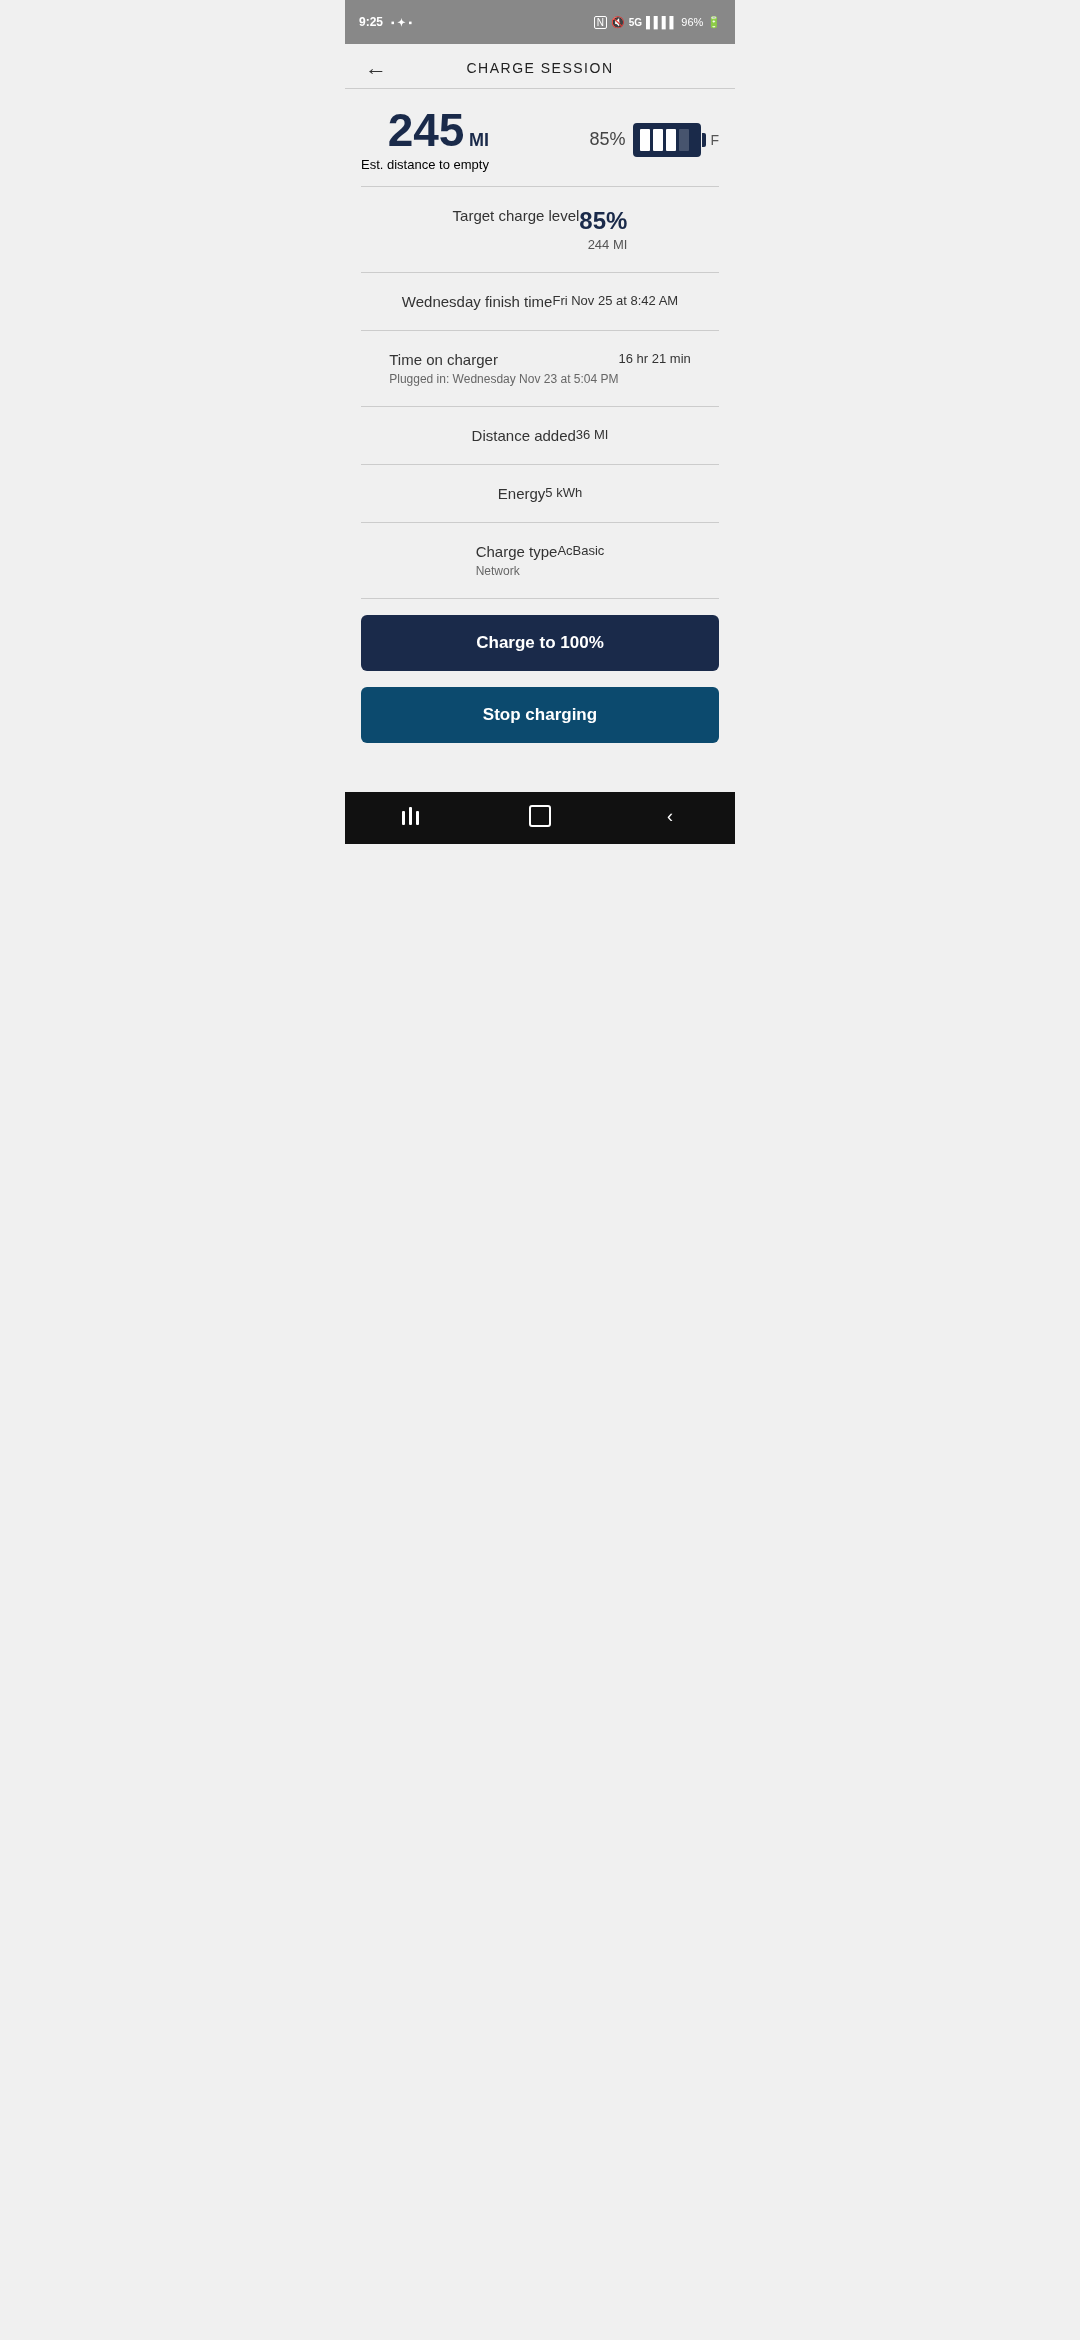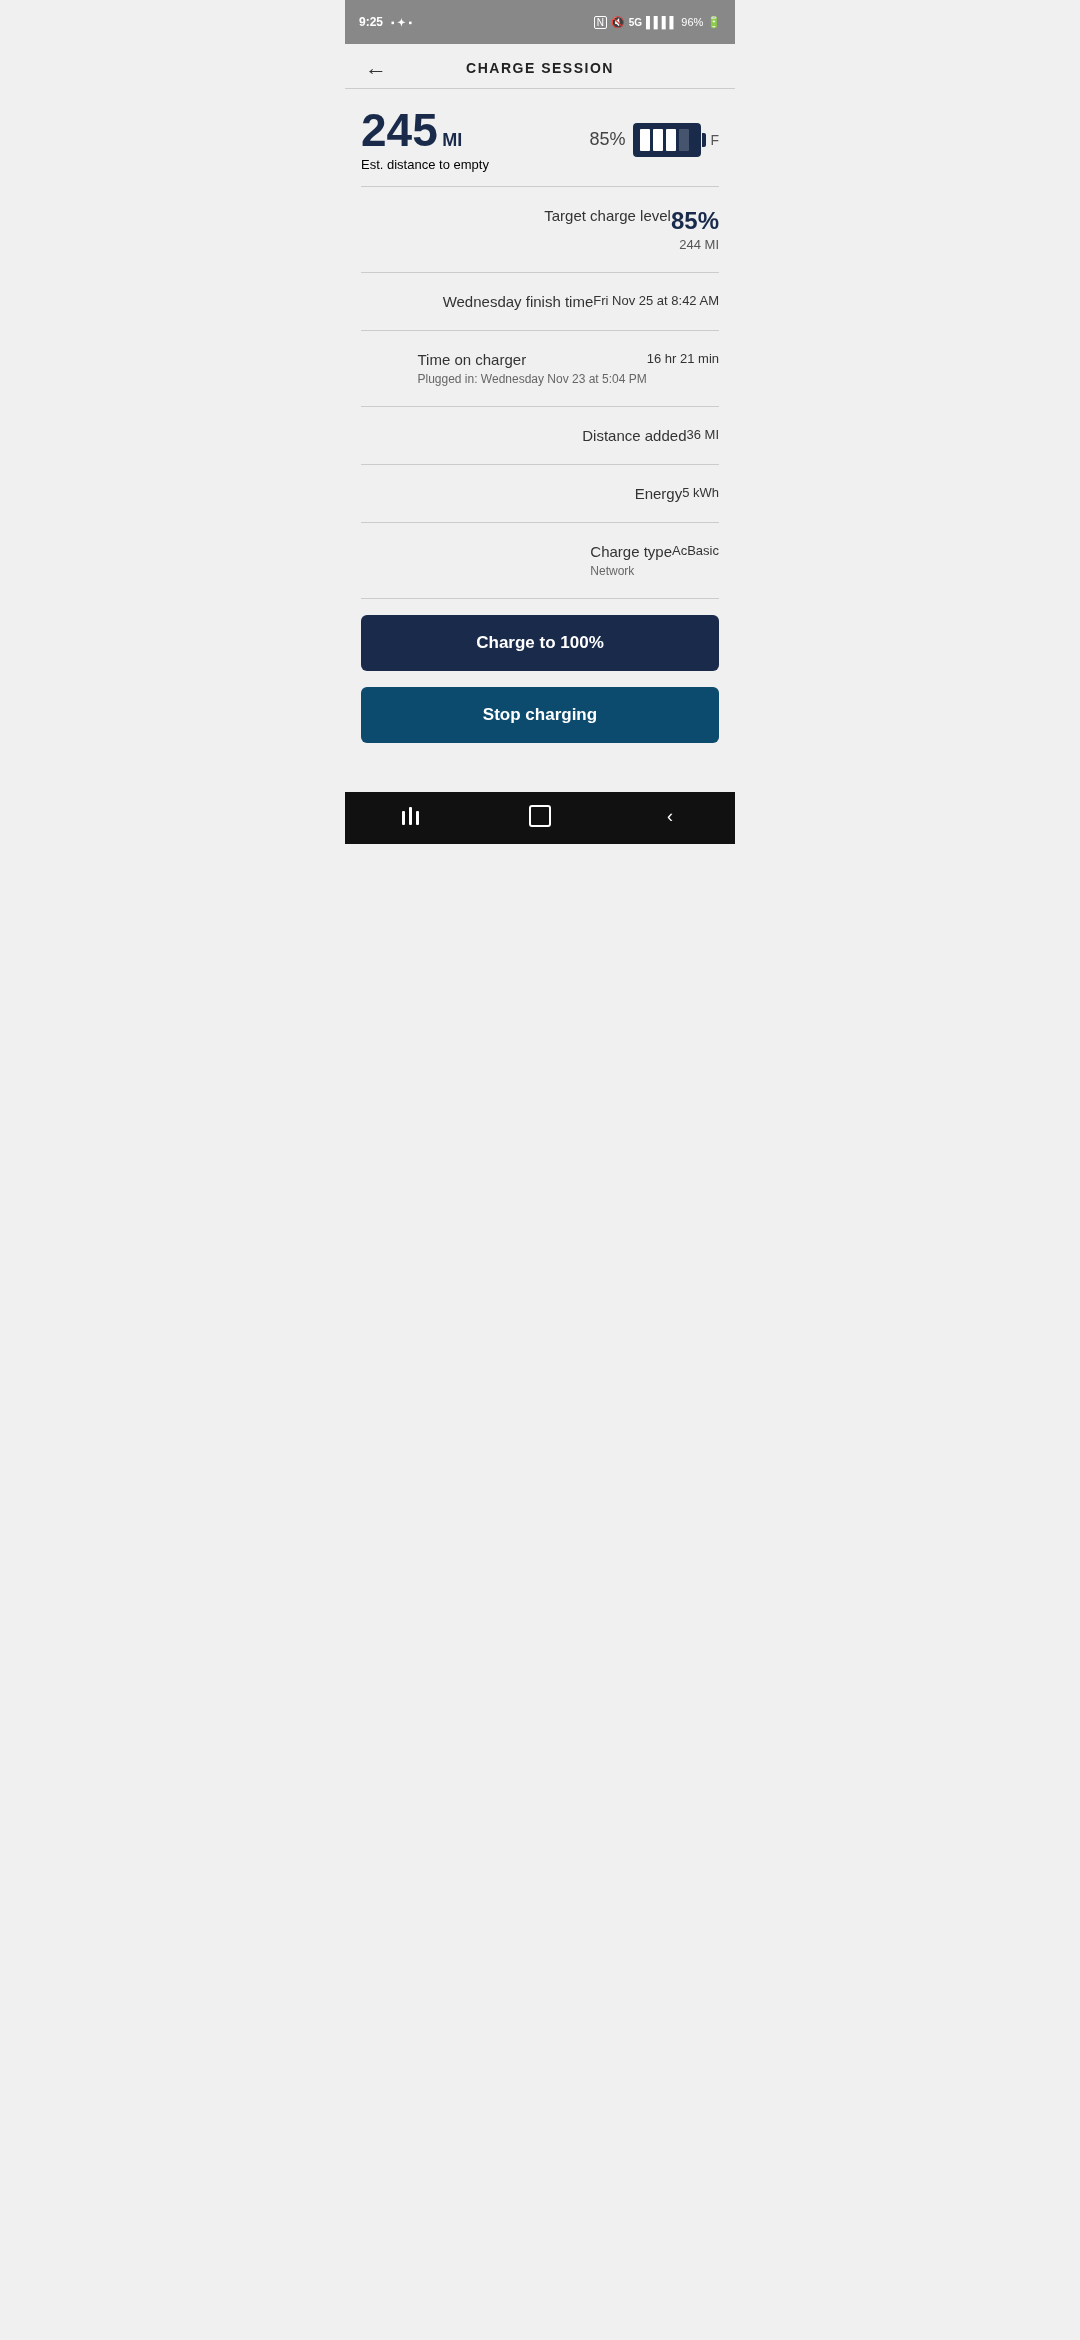--- a/index.html
+++ b/index.html
@@ -45,40 +45,41 @@
       left: 16px;
       font-size: 22px;
       color: #333;
       background: none;
       border: none;
       cursor: pointer;
       padding: 4px;
     }
     .header-title {
       font-size: 14px;
-      font-weight: 700;
+      font-weight: 400;
       letter-spacing: 1.5px;
       color: #222;
       text-transform: uppercase;
     }
 
     
     .content {
       flex: 1;
       background: #f0f0f0;
       padding: 0 16px;
     }
 
     
     .battery-section {
       display: flex;
       align-items: center;
       justify-content: space-between;
       padding: 18px 0 14px;
       border-bottom: 1px solid #ccc;
+      text-align: right;
     }
     .distance-block { }
     .distance-value {
       font-size: 46px;
       font-weight: 800;
       color: #1a2a4a;
       line-height: 1;
     }
     .distance-unit {
       font-size: 18px;
@@ -133,21 +134,21 @@
     }
     .battery-end-label {
       font-size: 14px;
       color: #555;
       margin-left: 4px;
     }
 
     
     .info-row {
       display: flex;
-      justify-content: flex-end;
+      justify-content: center;
       align-items: flex-start;
       padding: 20px 0;
       border-bottom: 1px solid #ccc;
     }
     .info-row-left { }
     .info-label {
       font-size: 15px;
       color: #333;
     }
     .info-sublabel {

